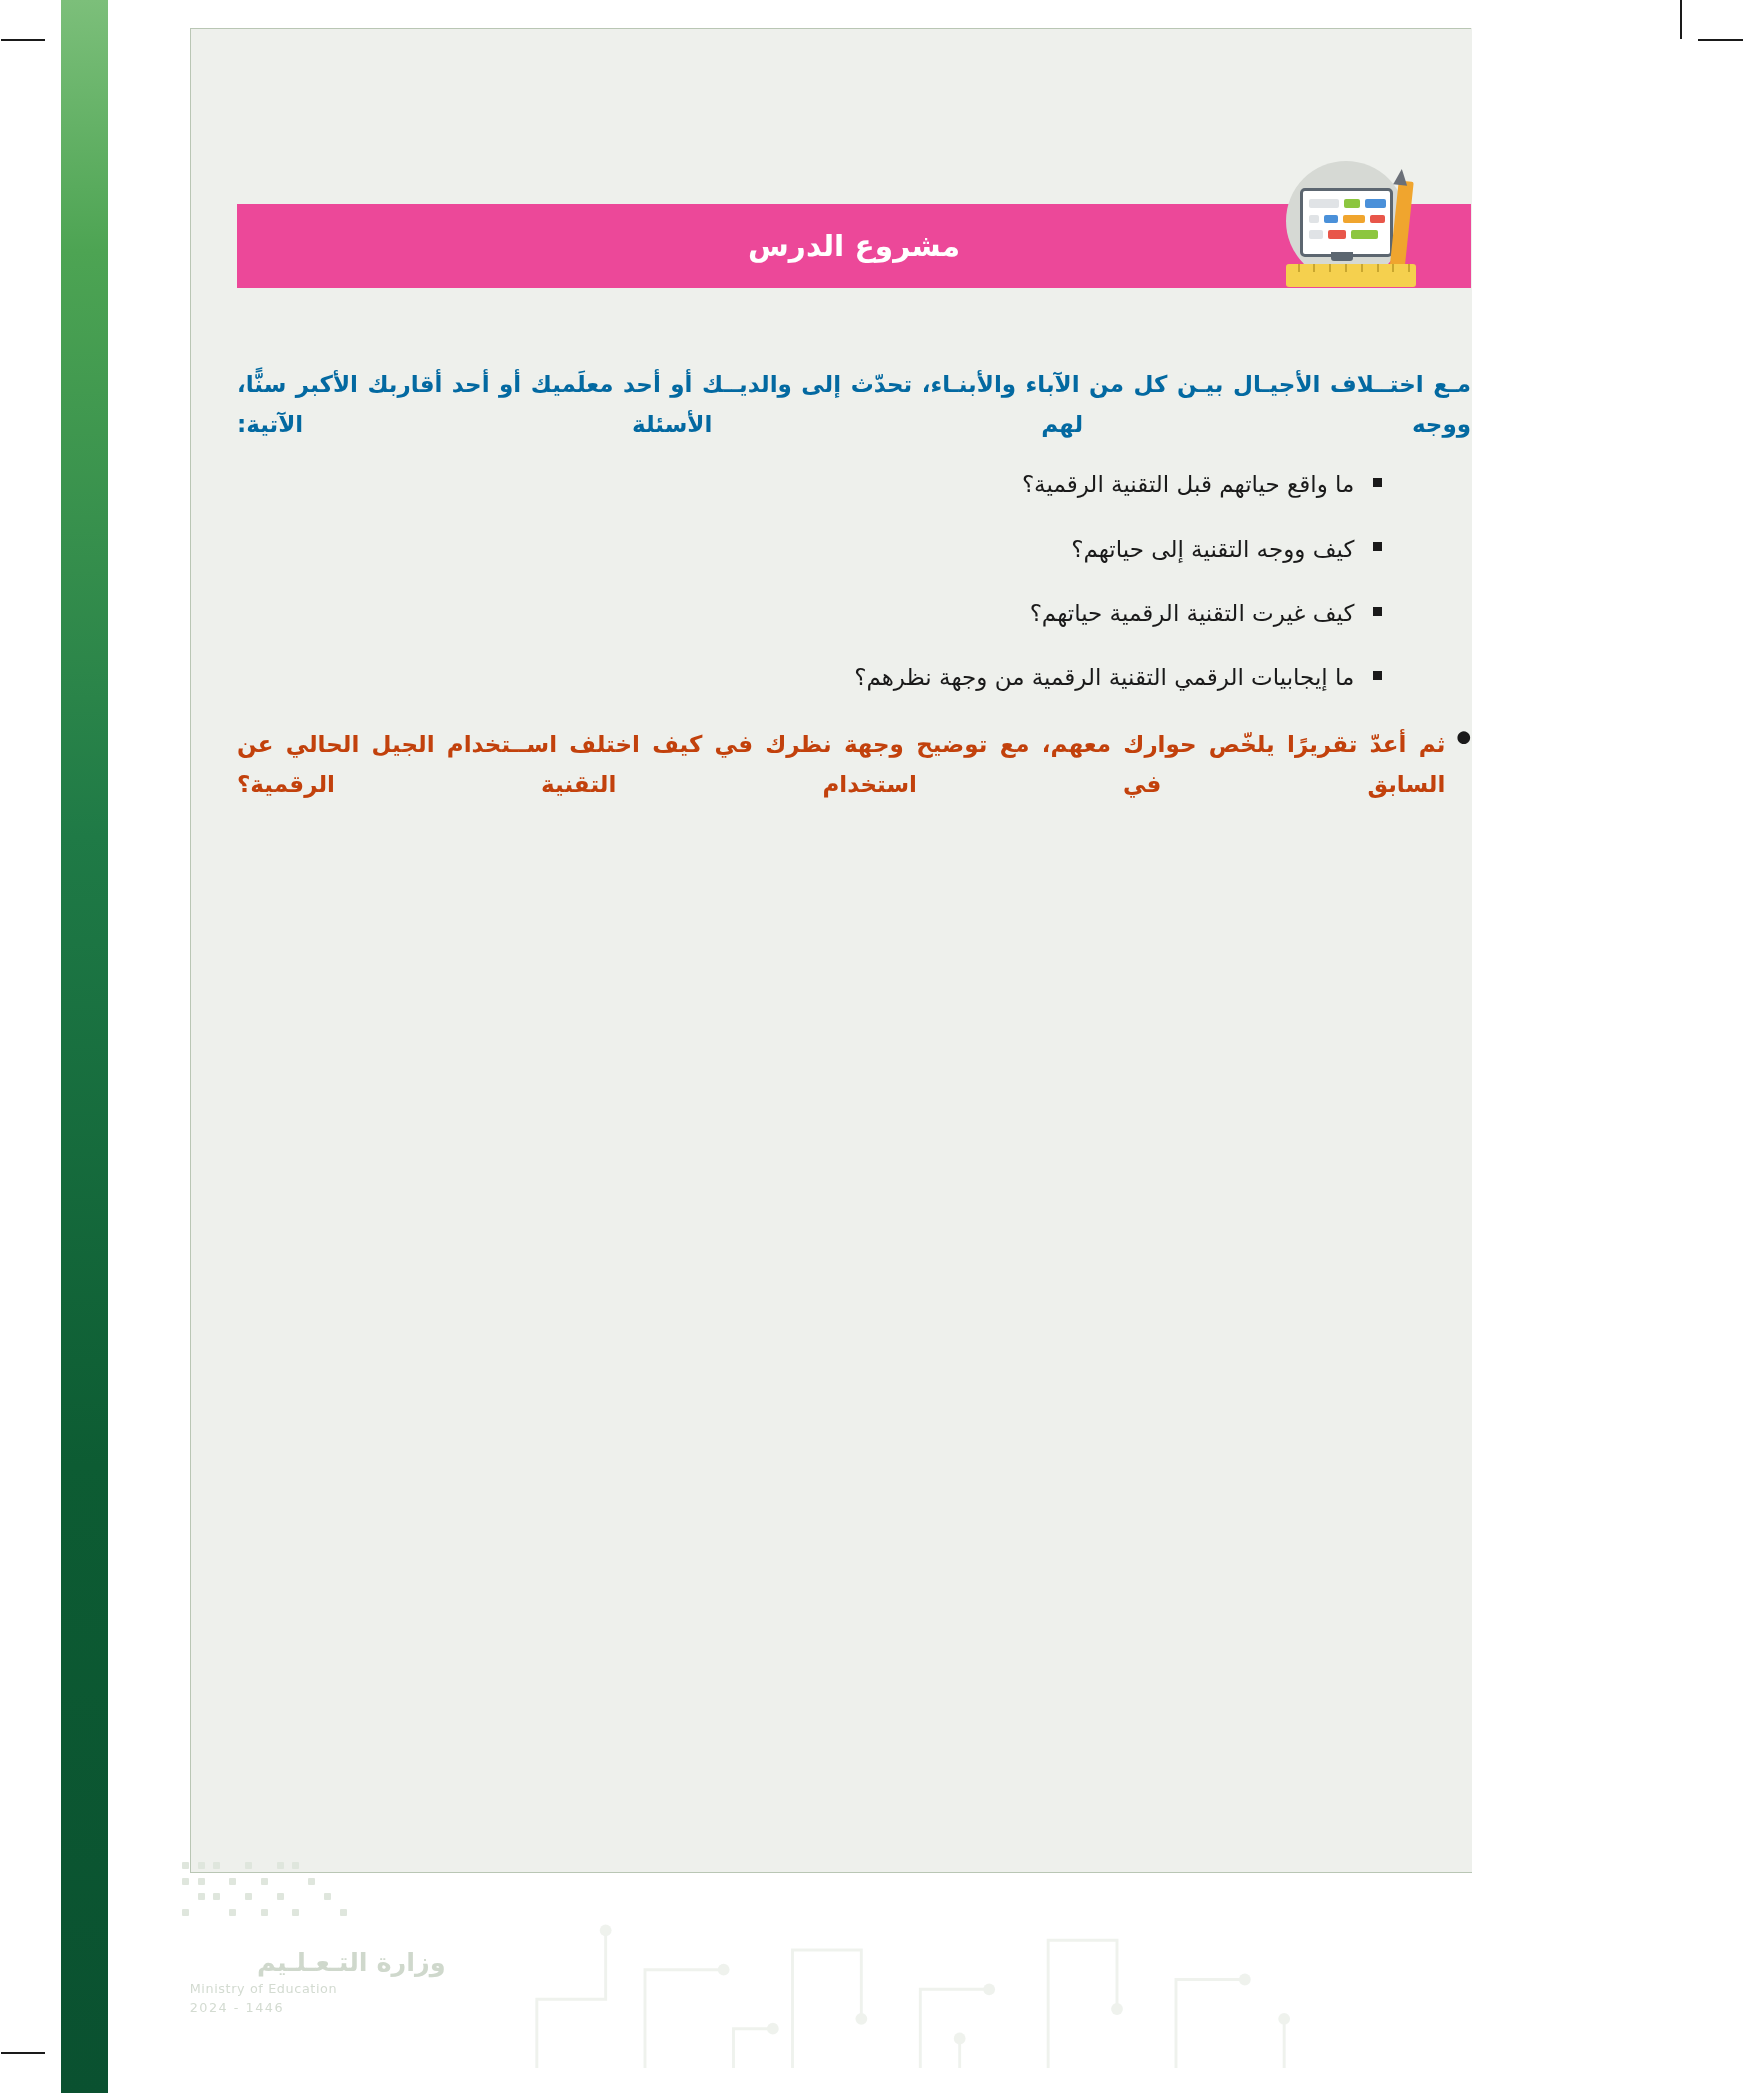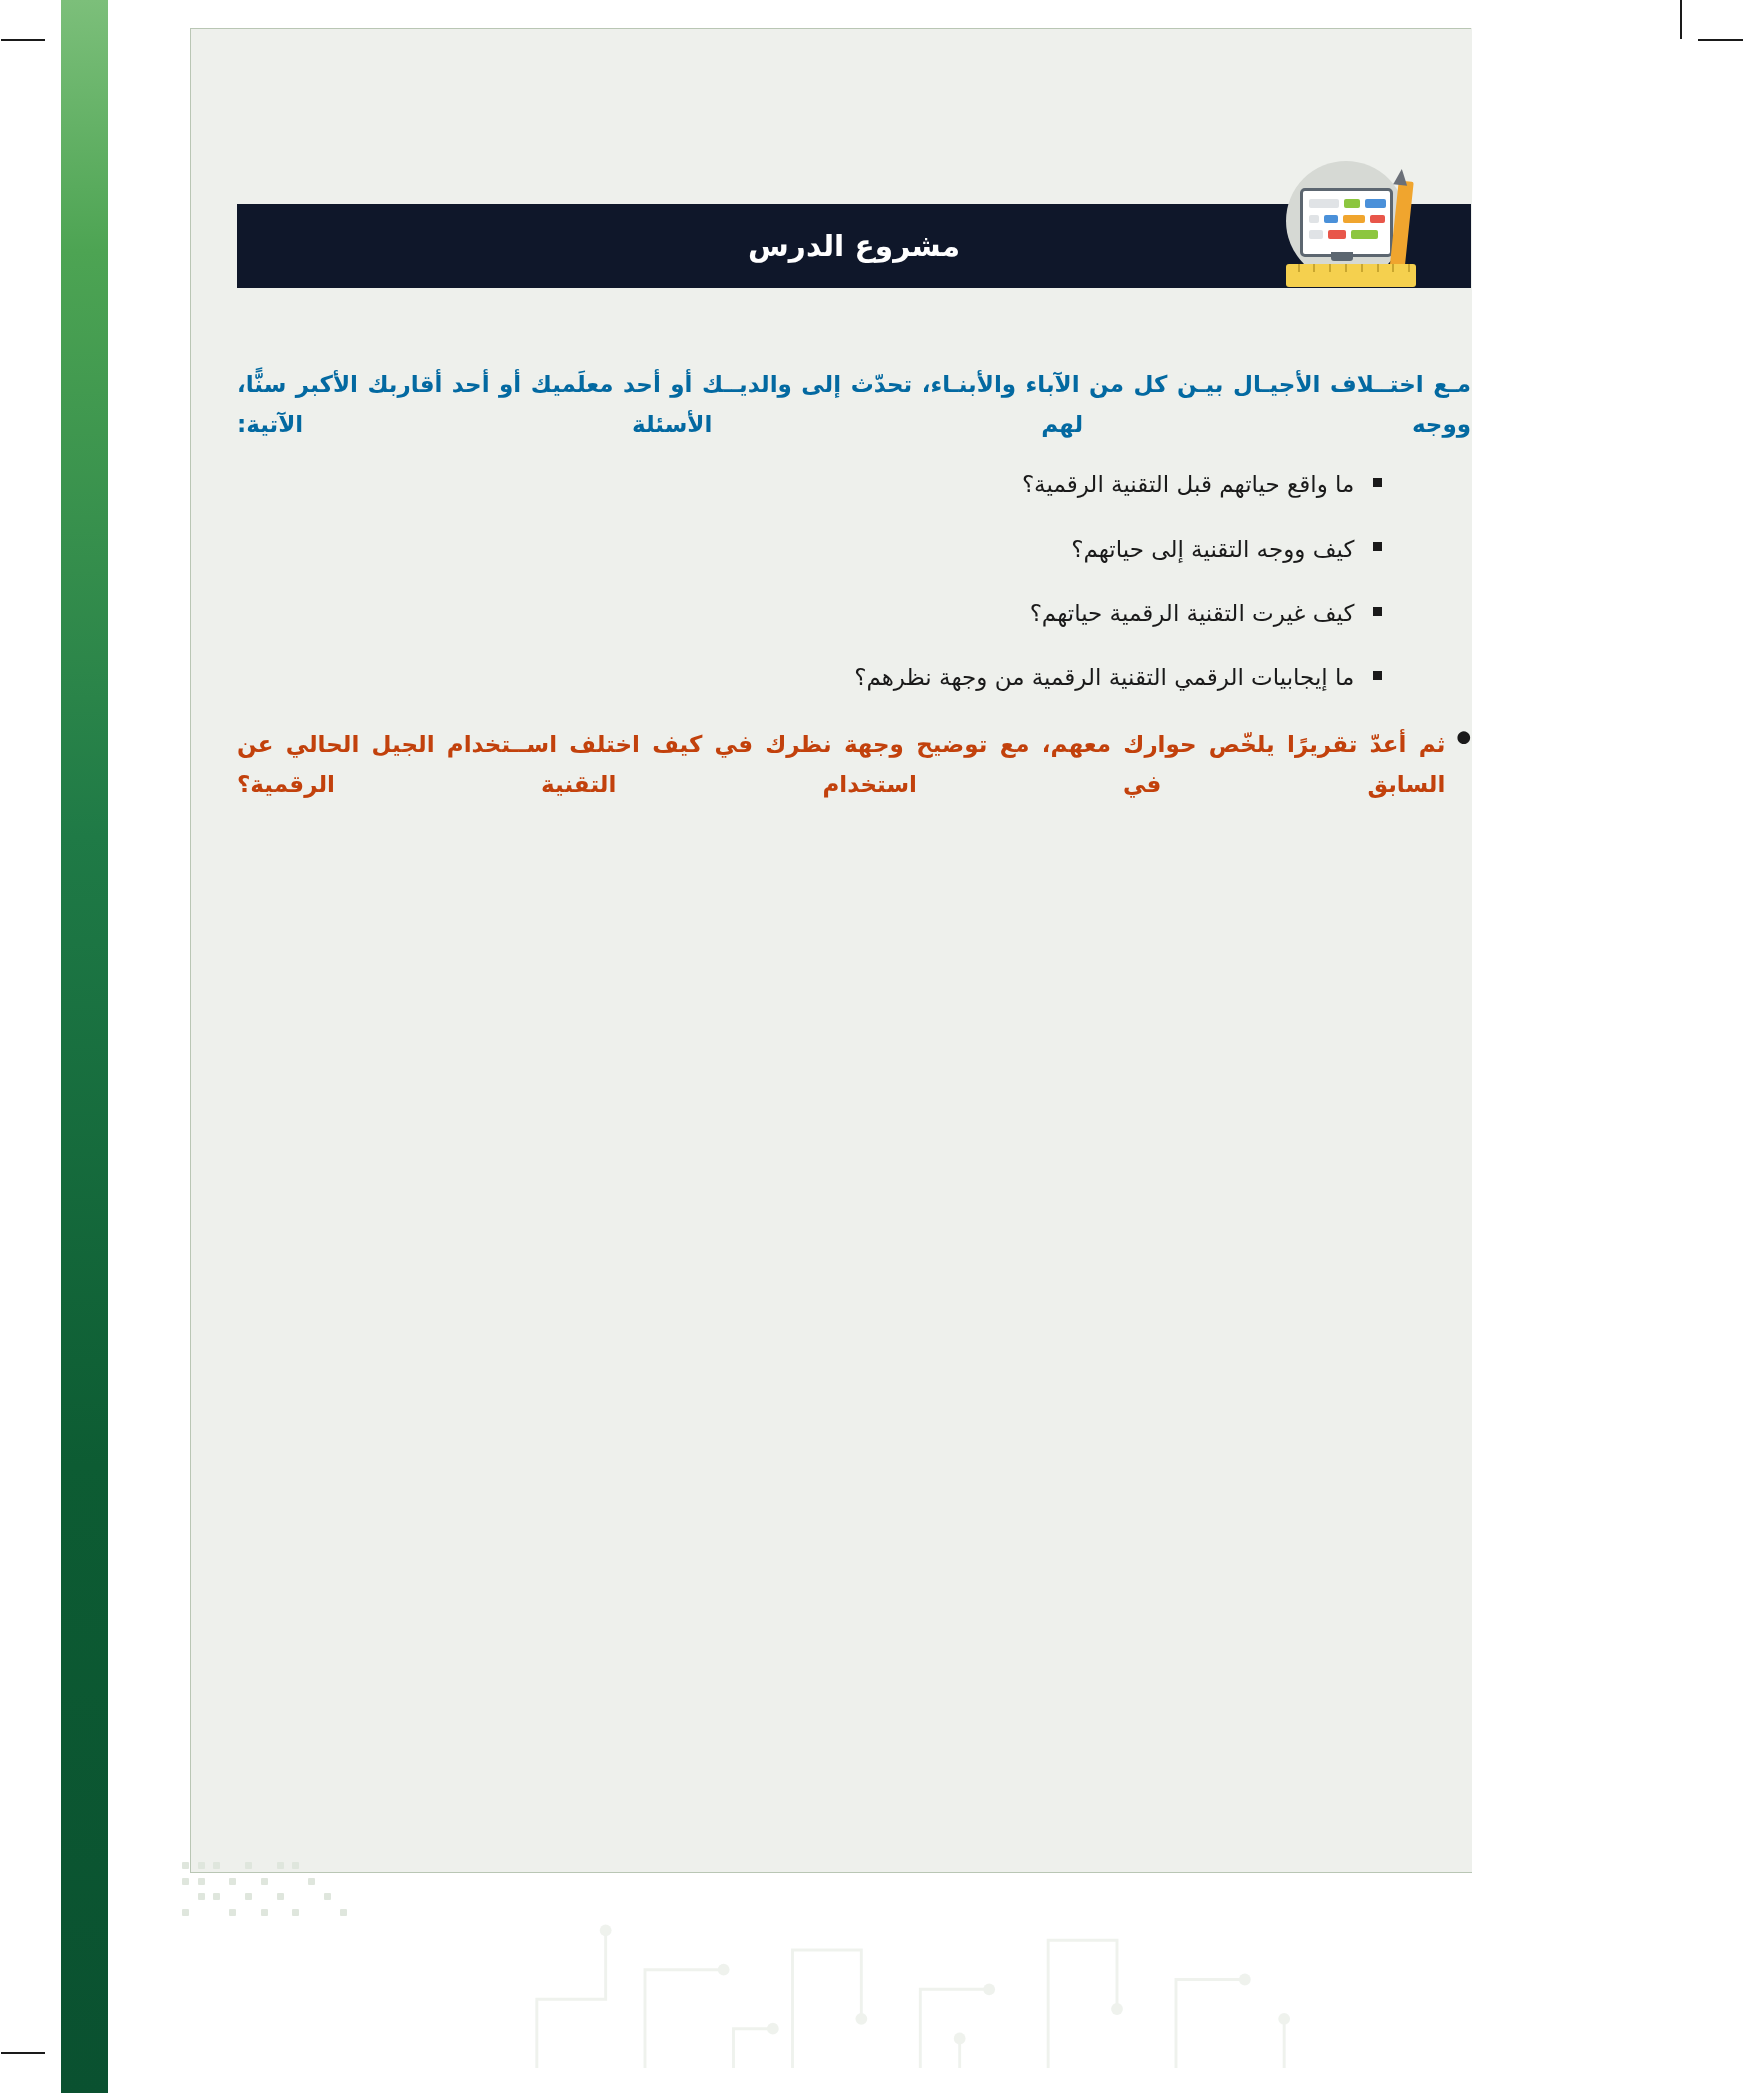--- a/index.html
+++ b/index.html
@@ -58,21 +58,21 @@
     background: #b9c6b4;
   }
 
   
   .project-bar {
     position: absolute;
     right: 273px;   
     top: 204px;
     width: 1234px;
     height: 84px;
-    background: #0f172a;
+    background: #ec4899;
     display: flex;
     align-items: center;
     justify-content: center;
   }
   .project-title {
     color: #ffffff;
     font-size: 29.6px;
     font-weight: bold;
     letter-spacing: 0.5px;
   }
@@ -387,14 +387,19 @@
       <circle cx="370" cy="130" r="6"></circle>
       <circle cx="500" cy="100" r="6"></circle>
       <circle cx="630" cy="120" r="6"></circle>
       <circle cx="760" cy="90" r="6"></circle>
       <circle cx="800" cy="130" r="6"></circle>
       <circle cx="280" cy="140" r="6"></circle>
       <circle cx="470" cy="150" r="6"></circle>
     </g>
   </svg>
 
+  <div class="moe-logo">
+    <p class="moe-ar">وزارة التـعـلـيم</p>
+    <p class="moe-en">Ministry of Education</p>
+    <p class="moe-year">2024 - 1446</p>
+  </div>
 </div>
 
 
 </body></html>

